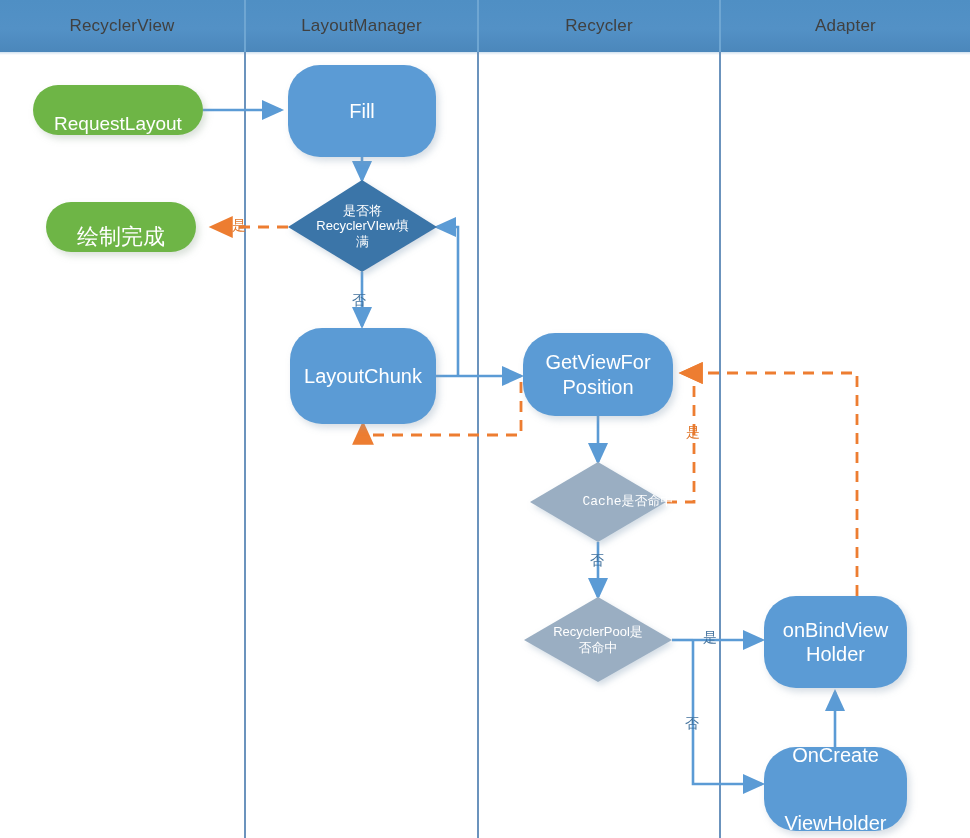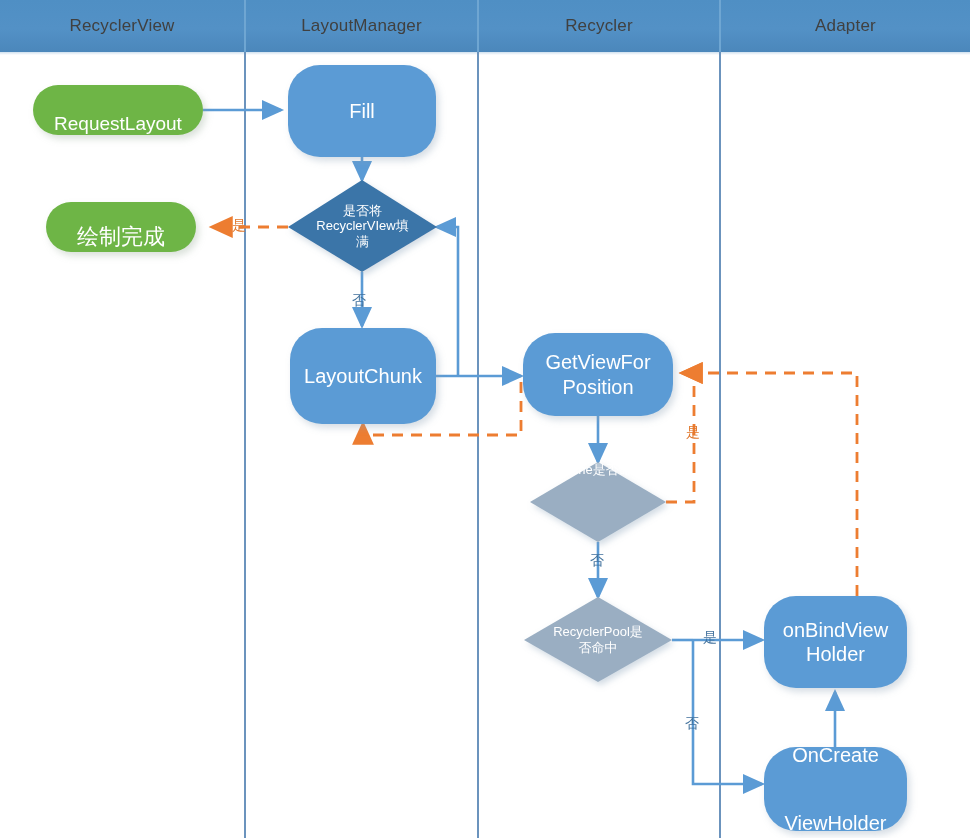--- a/index.html
+++ b/index.html
@@ -27,21 +27,21 @@
   
   .node{position:absolute;box-sizing:border-box;display:flex;align-items:center;
         justify-content:center;text-align:center;color:#ffffff;border-radius:32px;}
   .box{background:#5b9bd5;font-size:20px;line-height:1.22;
        box-shadow:3px 4px 7px rgba(140,160,180,.35);}
   .pill{background:#6eb546;border-radius:28px;font-size:19px;
         box-shadow:3px 4px 7px rgba(150,170,150,.35);align-items:flex-end;}
   .pill-cn{font-size:22px;}
   .dia-wrap{position:absolute;}
   .dia-lbl{position:absolute;left:0;top:0;width:100%;height:100%;
-       display:flex;justify-content:center;text-align:center;
+       display:flex;align-items:center;justify-content:center;text-align:center;
        color:#ffffff;line-height:1.18;pointer-events:none;}
   .edge-lbl{position:absolute;font-size:14px;color:#41719c;white-space:nowrap;}
   .edge-lbl.orange{color:#e0762a;}
 </style>
 </head>
 <body>
 
 <div id="canvas">
 
   <div class="lane-header"></div>
@@ -139,21 +139,21 @@
 
   <div class="node box" style="left:290px;top:328px;width:146px;height:96px;">
     <span>LayoutChunk</span>
   </div>
 
   <div class="node box" style="left:523px;top:333px;width:150px;height:83px;flex-direction:column;">
     <span>GetViewFor</span>
     <span>Position</span>
   </div>
 
-  <div class="dia-wrap" style="left:532px;top:462px;width:136px;height:80px;">
+  <div class="dia-wrap" style="left:560px;top:462px;width:136px;height:80px;font-family:Liberation Mono, monospace;">
     <div class="dia-lbl" style="font-size:13px;">
       <span>Cache是否命中</span>
     </div>
   </div>
 
   <div class="dia-wrap" style="left:524px;top:597px;width:148px;height:85px;">
     <div class="dia-lbl" style="font-size:13px;flex-direction:column;">
       <span>RecyclerPool是</span>
       <span>否命中</span>
     </div>

